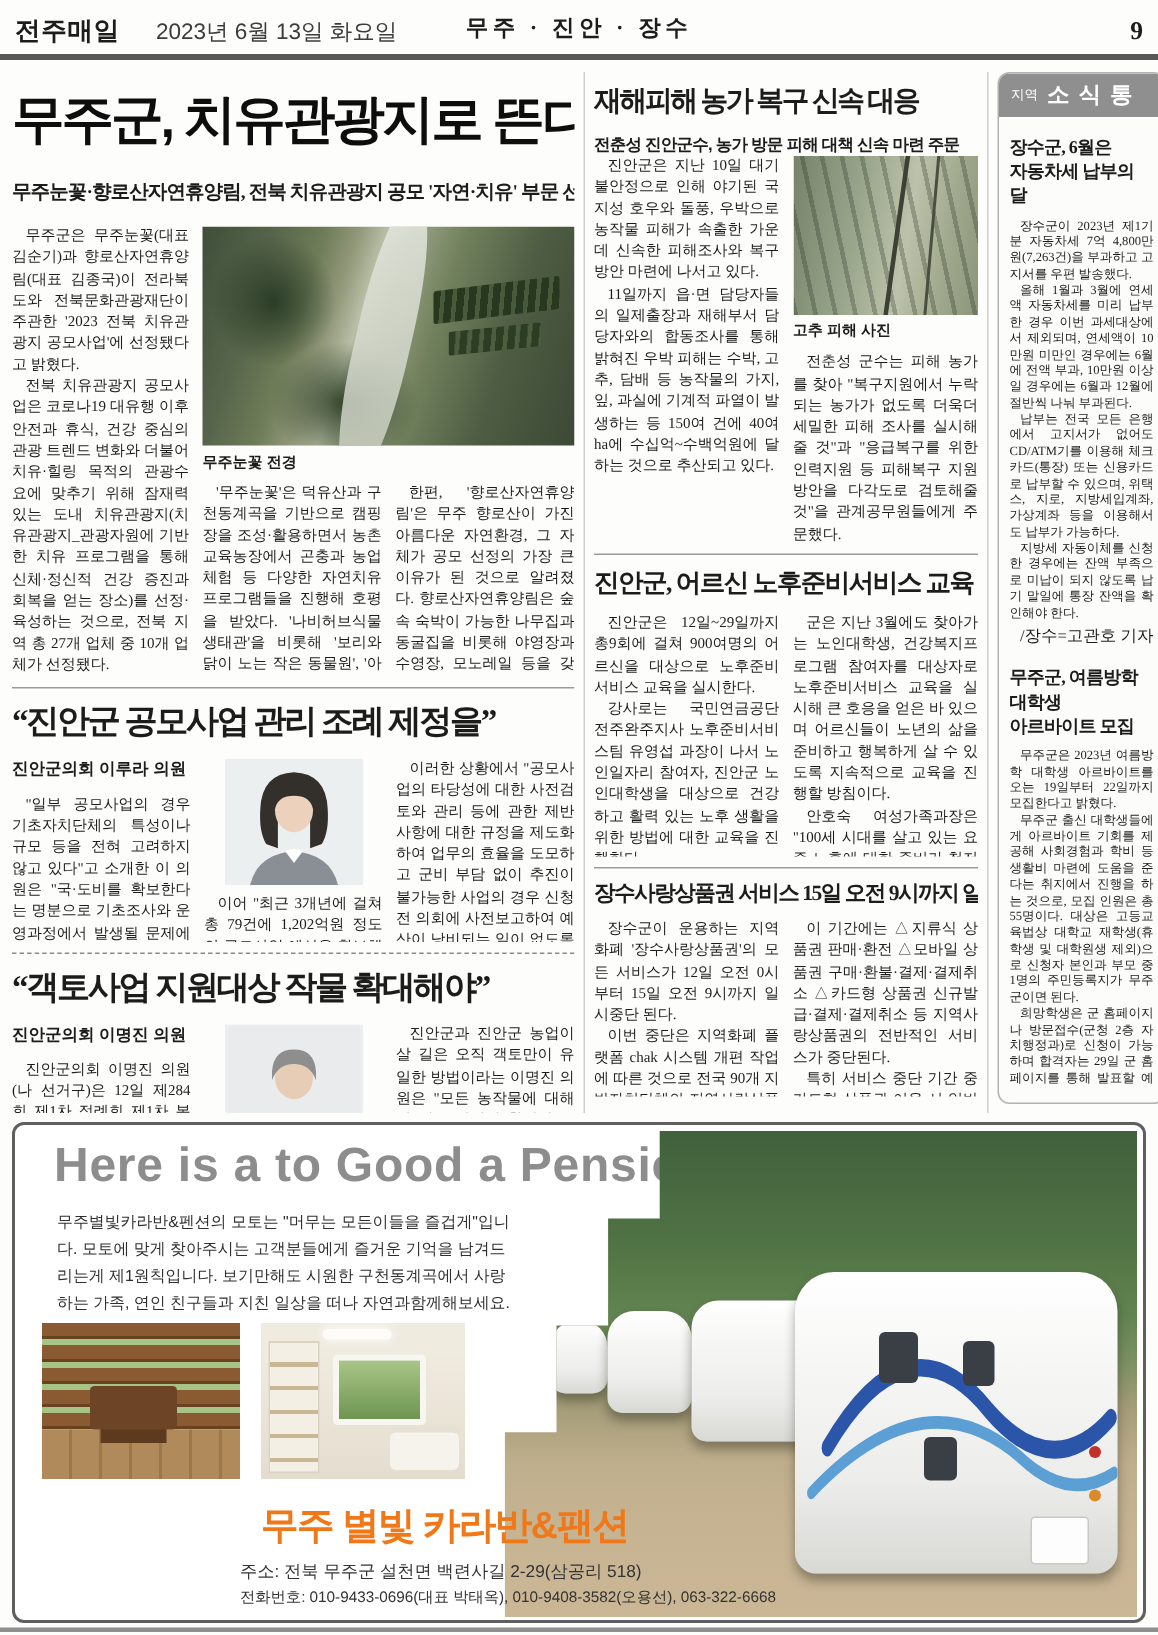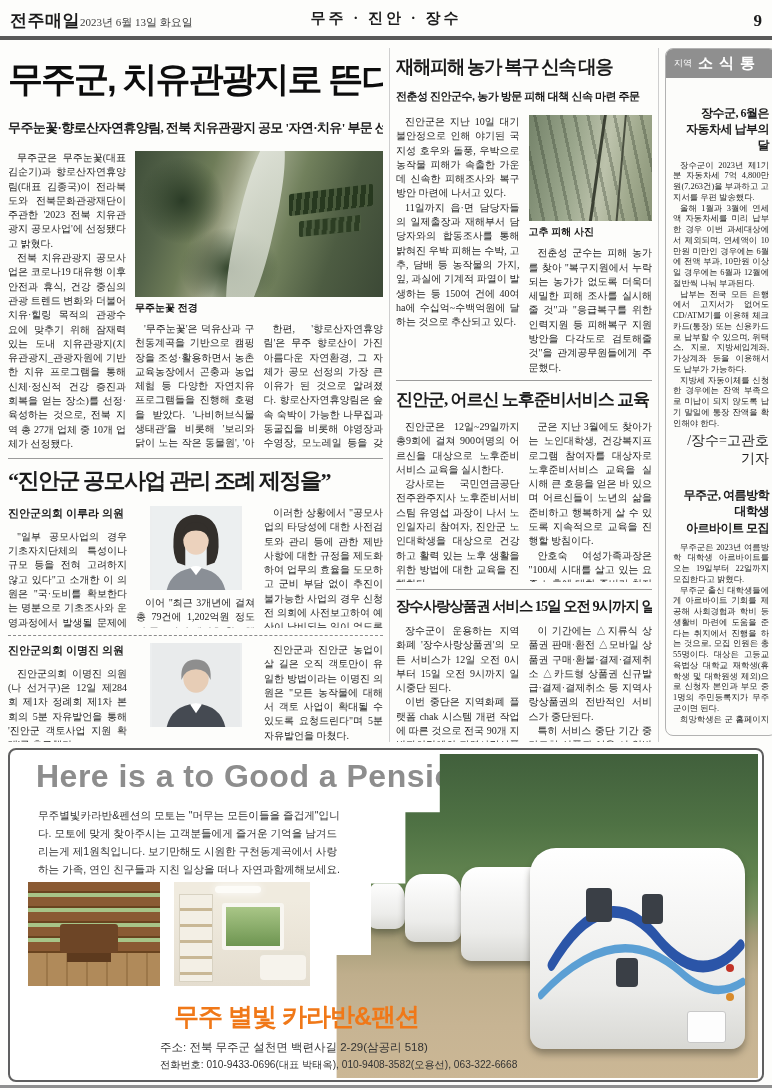--- a/index.html
+++ b/index.html
@@ -3,21 +3,21 @@
 <meta charset="utf-8">
 <style>
   html,body{margin:0;padding:0;background:#d9d9d9;}
   .page{position:relative;width:772px;height:1090px;margin:0 auto;background:#fdfdfb;
         font-family:"Liberation Serif",serif;color:#1c1c1c;overflow:hidden;box-sizing:border-box;}
 
   
   .hdr{display:flex;align-items:baseline;padding:9px 10px 2px;position:relative;height:22px;}
   .hdr-left{display:flex;align-items:baseline;z-index:2;}
   .paper{font-family:"Liberation Sans",sans-serif;font-size:17px;font-weight:900;letter-spacing:.5px;}
-  .pdate{font-family:Liberation Serif, serif;font-size:11px;color:#3c3c3c;margin-left:0;}
+  .pdate{font-family:Liberation Sans, sans-serif;font-size:15px;color:#3c3c3c;margin-left:24px;}
   .sect{position:absolute;left:0;right:0;top:9px;text-align:center;font-weight:700;font-size:15px;letter-spacing:3px;}
   .pnum{margin-left:auto;font-size:17px;font-weight:700;z-index:2;}
   .hrule{height:4px;background:#595959;margin-top:3px;}
 
   
   .zone{display:flex;gap:6px;padding:8px 8px 0;height:702px;box-sizing:border-box;}
   .vsep{width:1px;background:#cfcfcf;flex:none;}
   .stackL{width:375px;flex:none;overflow:hidden;}
   .stackM{width:256px;flex:none;overflow:hidden;}
   .sideC{width:112px;flex:none;}
@@ -47,39 +47,39 @@
 
   
   h2.qh{font-size:22px;font-weight:700;letter-spacing:-1.5px;margin:2px 0 10px;white-space:nowrap;}
   .b3q{display:flex;gap:9px;overflow:hidden;}
   .byline{font-family:"Liberation Sans",sans-serif;font-weight:700;font-size:11px;margin:0 0 8px;}
   .portrait{width:92px;height:84px;margin:0 auto 6px;background:#eceeef;display:block;}
   .portrait svg{display:block;width:100%;height:100%;}
 
   
   h2.mh{font-size:19px;font-weight:700;letter-spacing:-1.5px;margin:6px 0 9px;white-space:nowrap;transform:scaleX(.97);transform-origin:left;}
-  .msub{font-family:"Liberation Sans",sans-serif;font-weight:700;font-size:11px;letter-spacing:-.5px;margin:0 0 11px;white-space:nowrap;}
+  .msub{font-family:"Liberation Sans",sans-serif;font-weight:700;font-size:11px;letter-spacing:-.5px;margin:0 0 0;white-space:nowrap;}
   .b2{display:flex;gap:9px;overflow:hidden;}
   .ph-pepper{height:106px;background:linear-gradient(100deg,#75836a 0%,#9aa68c 35%,#bcc2ab 60%,#a0a98d 80%,#8b9579 100%);}
   .ph-pepper::before{content:"";position:absolute;inset:0;background:repeating-linear-gradient(78deg,rgba(35,45,30,.28) 0 3px,rgba(0,0,0,0) 3px 13px);}
   .stick1{position:absolute;left:55%;top:-6%;width:3px;height:116%;background:#3c4134;transform:rotate(8deg);}
   .stick2{position:absolute;left:74%;top:-6%;width:2px;height:116%;background:#4a4f40;transform:rotate(5deg);}
   h3.eh{font-size:17px;font-weight:700;letter-spacing:-1px;margin:4px 0 9px;white-space:nowrap;}
   h3.gh{font-size:14.5px;font-weight:700;letter-spacing:-1px;margin:4px 0 8px;white-space:nowrap;transform:scaleX(.99);transform-origin:left;}
 
   
   .sb{border:1px solid #b2b2b2;border-radius:8px;overflow:hidden;height:688px;box-sizing:border-box;background:#fcfcfa;}
   .sb-head{background:#8f8f8f;color:#fff;display:flex;align-items:center;gap:6px;padding:5px 8px;}
   .sb-tag{font-family:"Liberation Sans",sans-serif;font-size:9px;}
   .sb-title{font-family:Liberation Serif, serif;font-size:15px;font-weight:800;letter-spacing:6px;}
   .sb-bd{padding:8px 7px;font-size:8.4px;line-height:1.28;text-align:justify;overflow:hidden;height:630px;}
-  .sb-item h4{text-align:right;font-size:12px;line-height:1.35;letter-spacing:-.5px;margin:19px 0 7px;}
+  .sb-item h4{text-align:left;font-size:12px;line-height:1.35;letter-spacing:-.5px;margin:4px 0 7px;}
   .sb-item + .sb-item{margin-top:12px;}
   .sb-bd p.bp{text-indent:7px;}
-  .sb-bd .rep{font-size:14px;}
+  .sb-bd .rep{font-size:11px;}
 
   
   .ad{position:absolute;left:8px;right:8px;top:748px;height:334px;border:2px solid #5f5f5f;border-radius:8px;
       background:#fff;overflow:hidden;box-sizing:border-box;}
   .ad-h{position:absolute;left:26px;top:8px;margin:0;font-family:"Liberation Sans",sans-serif;
         font-size:32px;font-weight:600;color:#8d8d8d;letter-spacing:.5px;}
   .ad-motto{position:absolute;left:28px;top:56px;width:302px;margin:0;font-family:"Liberation Sans",sans-serif;
         font-size:10.6px;line-height:1.7;color:#2e2e2e;}
   .ph-deck{position:absolute;left:18px;top:132px;width:132px;height:104px;background:#a7c487;}
   .ph-deck::before{content:"";position:absolute;left:0;right:0;top:0;height:68%;
@@ -199,20 +199,21 @@
           <div class="bcol">
             <p class="bp">이러한 상황에서 "공모사업의 타당성에 대한 사전검토와 관리 등에 관한 제반사항에 대한 규정을 제도화하여 업무의 효율을 도모하고 군비 부담 없이 추진이 불가능한 사업의 경우 신청 전 의회에 사전보고하여 예산이 낭비되는 일이 없도록 해야한다"고 밝히며 "진안군 공모사업 관리 조례가 제정될 수 있도록 관심과 협조를 부탁드린다"며 5분 자유발언을 마쳤다.</p>
 
           </div>
         </div>
       </article>
 
       <div class="hsep dash"></div>
 
       <article>
+        <h2 class="qh">“객토사업 지원대상 작물 확대해야”</h2>
         <div class="b3q" style="height:108px">
           <div class="bcol">
             <p class="byline">진안군의회 이명진 의원</p>
             <p class="bp">진안군의회 이명진 의원(나 선거구)은 12일 제284회 제1차 정례회 제1차 본회의 5분 자유발언을 통해 '진안군 객토사업 지원 확대'를 촉구했다.</p>
 
           </div>
           <div class="bcol">
             <span class="portrait">
               <svg viewBox="0 0 90 86">
                 <rect width="90" height="86" fill="#e9ebec"></rect>

